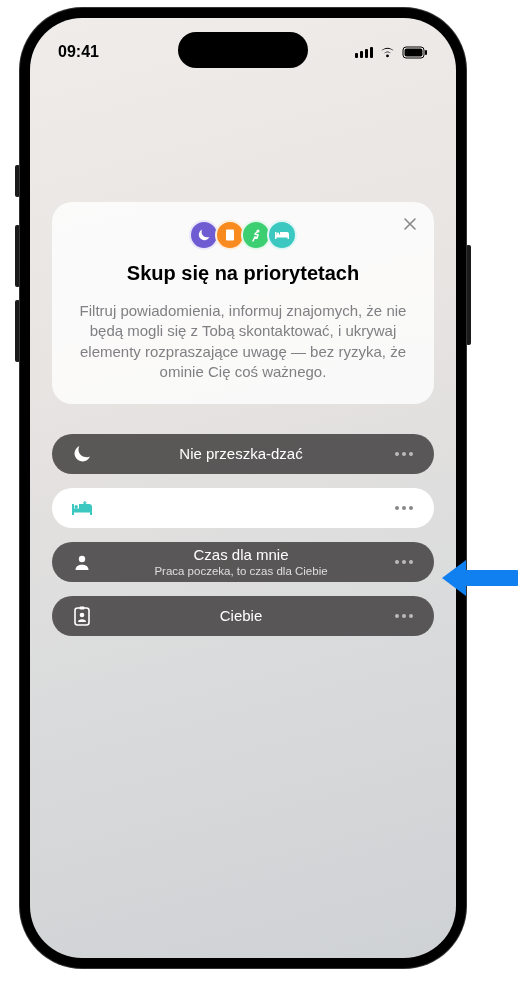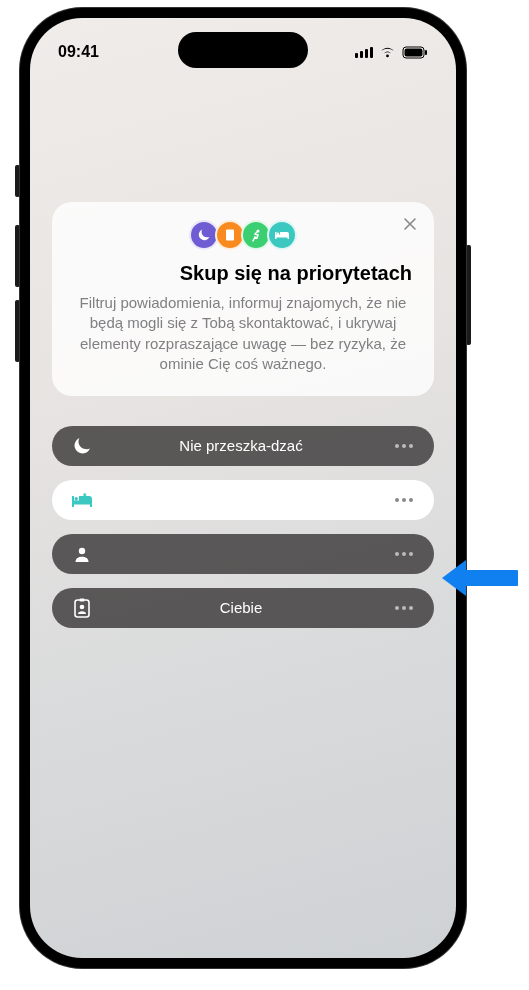--- a/index.html
+++ b/index.html
@@ -143,22 +143,21 @@
       border: 2px solid rgba(255,255,255,0.85);
     }
     .pill-moon { background: #6f5cd3; color: #fff; }
     .pill-book { background: #f98a1f; color: #fff; }
     .pill-run  { background: #3ccf72; color: #fff; }
     .pill-bed  { background: #3ac8c0; color: #fff; }
     .intro-title {
       font-size: 20px;
       font-weight: 700;
       color: #000;
-      margin-bottom: 8px;
-      text-align: right;
+      margin-bottom: 16px;
     }
     .intro-desc {
       font-size: 15px;
       line-height: 1.35;
       color: #808084;
       padding: 0 4px;
     }
 
     .focus-list {
       display: flex;
@@ -352,20 +351,24 @@
           </div>
         </div>
 
         <div class="focus-row dark">
           <div class="focus-icon">
             <svg width="18" height="18" viewBox="0 0 18 18">
                 <circle cx="9" cy="6" r="3.2" fill="currentColor"></circle>
                 <path fill="currentColor" d="M2.5 17c0-3.3 2.9-5.2 6.5-5.2s6.5 1.9 6.5 5.2H2.5Z"></path>
               </svg>
           </div>
+          <div class="focus-center">
+            <div class="focus-label">Czas dla mnie</div>
+            <div class="focus-sub">Praca poczeka, to czas dla Ciebie</div>
+          </div>
           <div class="focus-more">
             <div class="more-dots">
                 <span></span>
                 <span></span>
                 <span></span>
               </div>
           </div>
         </div>
 
         <div class="focus-row dark">

